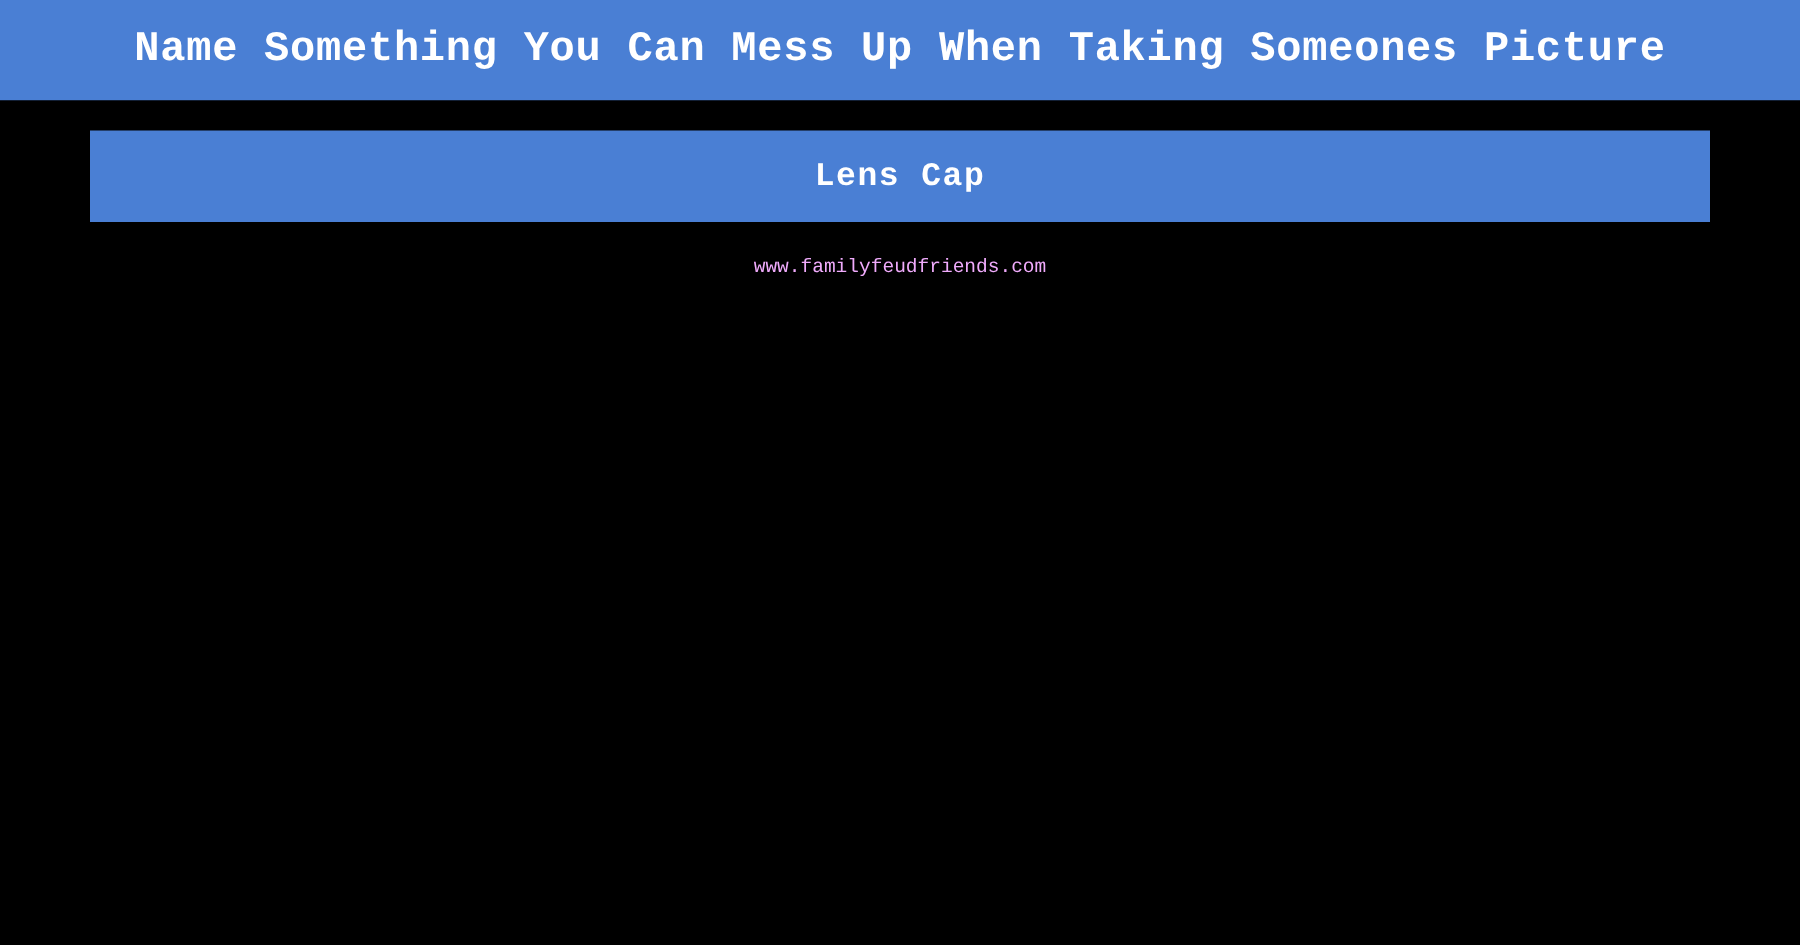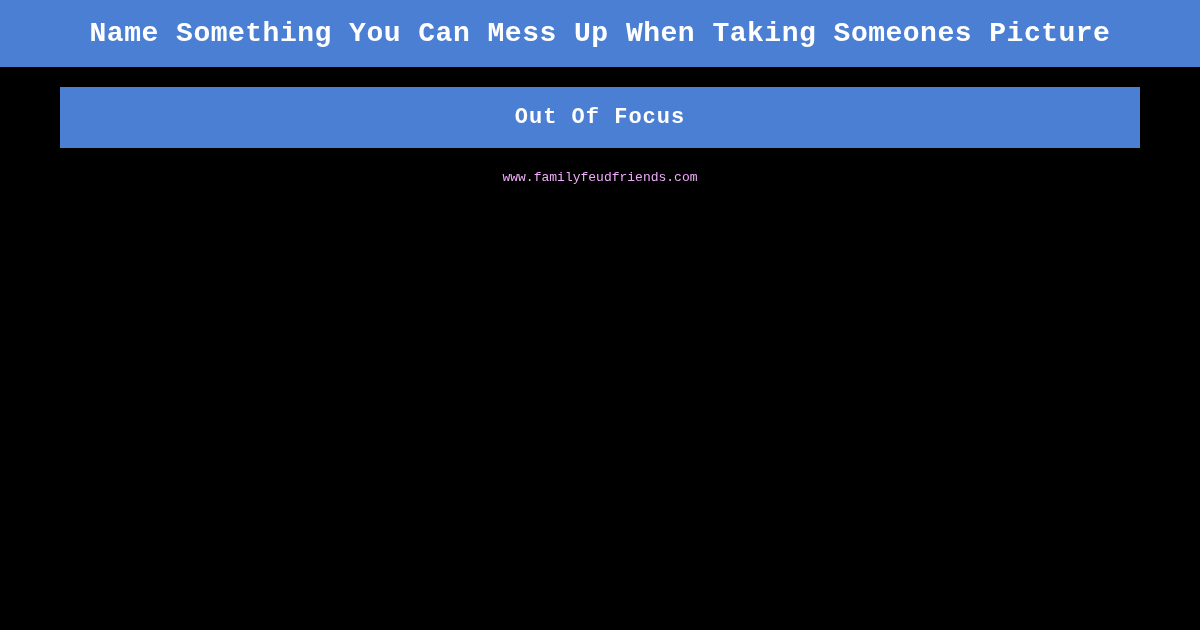--- a/index.html
+++ b/index.html
@@ -65,18 +65,18 @@
   </style>
 </head>
 <body>
 
 <div class="header">
   <span class="header-title">Name Something You Can Mess Up When Taking Someones Picture</span>
 </div>
 
 <div class="content">
 
-    <button class="answer-row"><span class="answer-text">Out Of Focus</span></button>
+    <button class="answer-row"><span class="answer-text">Lens Cap</span></button>
   </div>
 
 <div class="footer">
   <span>www.familyfeudfriends.com</span>
 </div>
 
 </body></html>

